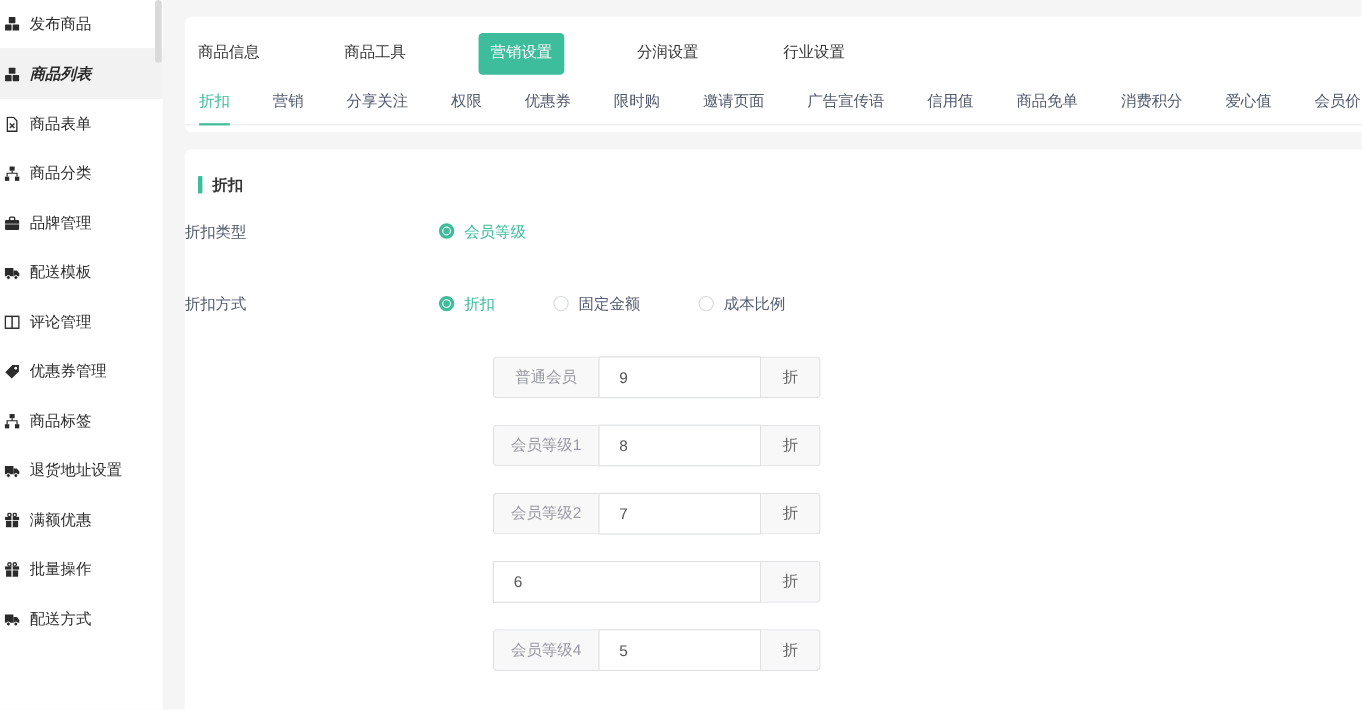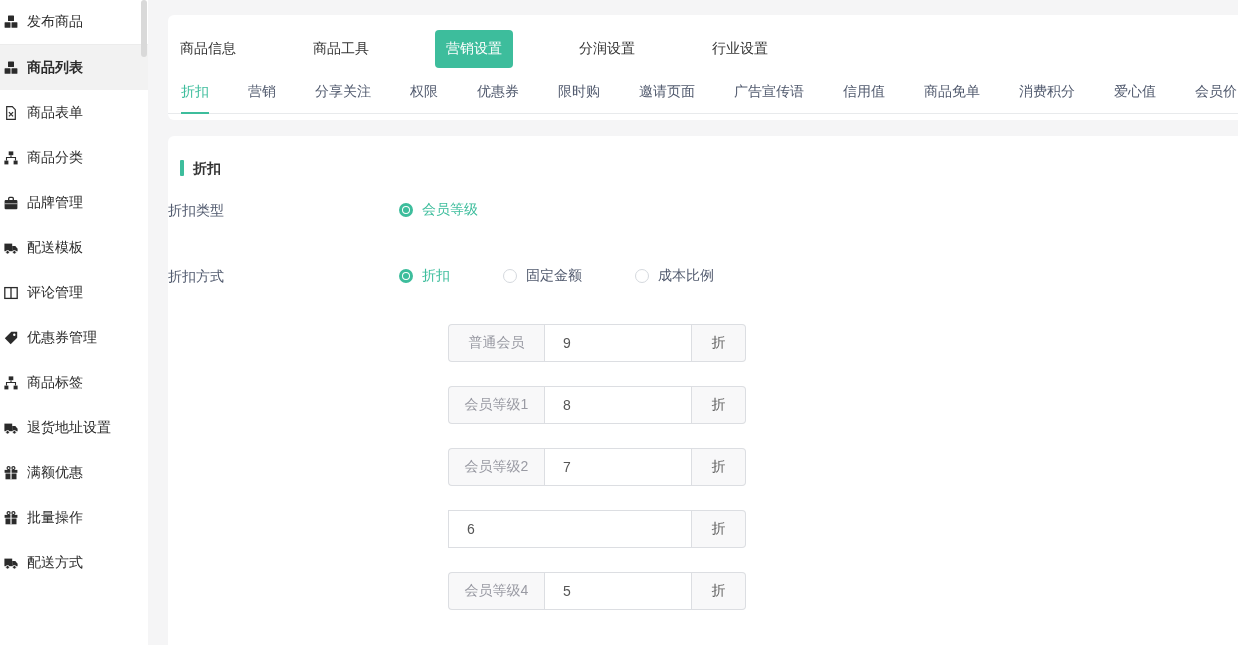--- a/index.html
+++ b/index.html
@@ -29,21 +29,21 @@
     background:#ffffff;z-index:2;
   }
   .sidebar-scrollthumb{
     position:absolute;right:1px;top:0;width:6px;height:57px;
     background:#d9d9d9;border-radius:3px;
   }
   .side-item{
     height:45px;display:flex;align-items:center;
     padding-left:4px;cursor:pointer;color:#2b2b2b;
   }
-  .side-item.active{background:var(--active-item-bg);font-weight:bold;}
+  .side-item.active{background:var(--active-item-bg);font-weight:bold;font-style:italic;}
   .side-item.divider{border-bottom:1px solid #ececec;}
   .side-item .icon{
     width:14px;height:14px;margin-right:9px;flex:0 0 14px;
     display:inline-flex;align-items:center;justify-content:center;
   }
   .side-item .icon svg{width:14px;height:14px;}
 
   
   .card{position:absolute;left:168px;right:-20px;background:#fff;border-radius:6px;}
   .tabs-card{top:15px;height:105px;}
@@ -81,21 +81,21 @@
   .section-title{font-weight:bold;color:var(--text-dark);line-height:16px;}
 
   .form-row{display:flex;align-items:center;}
   .form-row.row-type{margin-top:25px;}
   .form-row.row-mode{margin-top:48px;}
   .form-label{
     width:218px;text-align:left;color:var(--text-mid);line-height:18px;flex:0 0 218px;
   }
   .form-control{display:flex;align-items:center;margin-left:13px;}
 
-  .radio-option{display:inline-flex;align-items:center;margin-right:53px;cursor:pointer;font-family:Liberation Serif, serif;}
+  .radio-option{display:inline-flex;align-items:center;margin-right:53px;cursor:pointer;}
   .radio-option:last-child{margin-right:0;}
   .radio{
     width:14px;height:14px;border-radius:50%;
     border:1px solid #d5d9de;background:#fff;
     display:inline-flex;align-items:center;justify-content:center;
     flex:0 0 14px;
   }
   .radio.checked{border:3px solid var(--accent);}
   .radio.checked .dot{width:6px;height:6px;border-radius:50%;background:var(--accent);}
   .radio-label{margin-left:9px;color:var(--text-mid);line-height:18px;}

